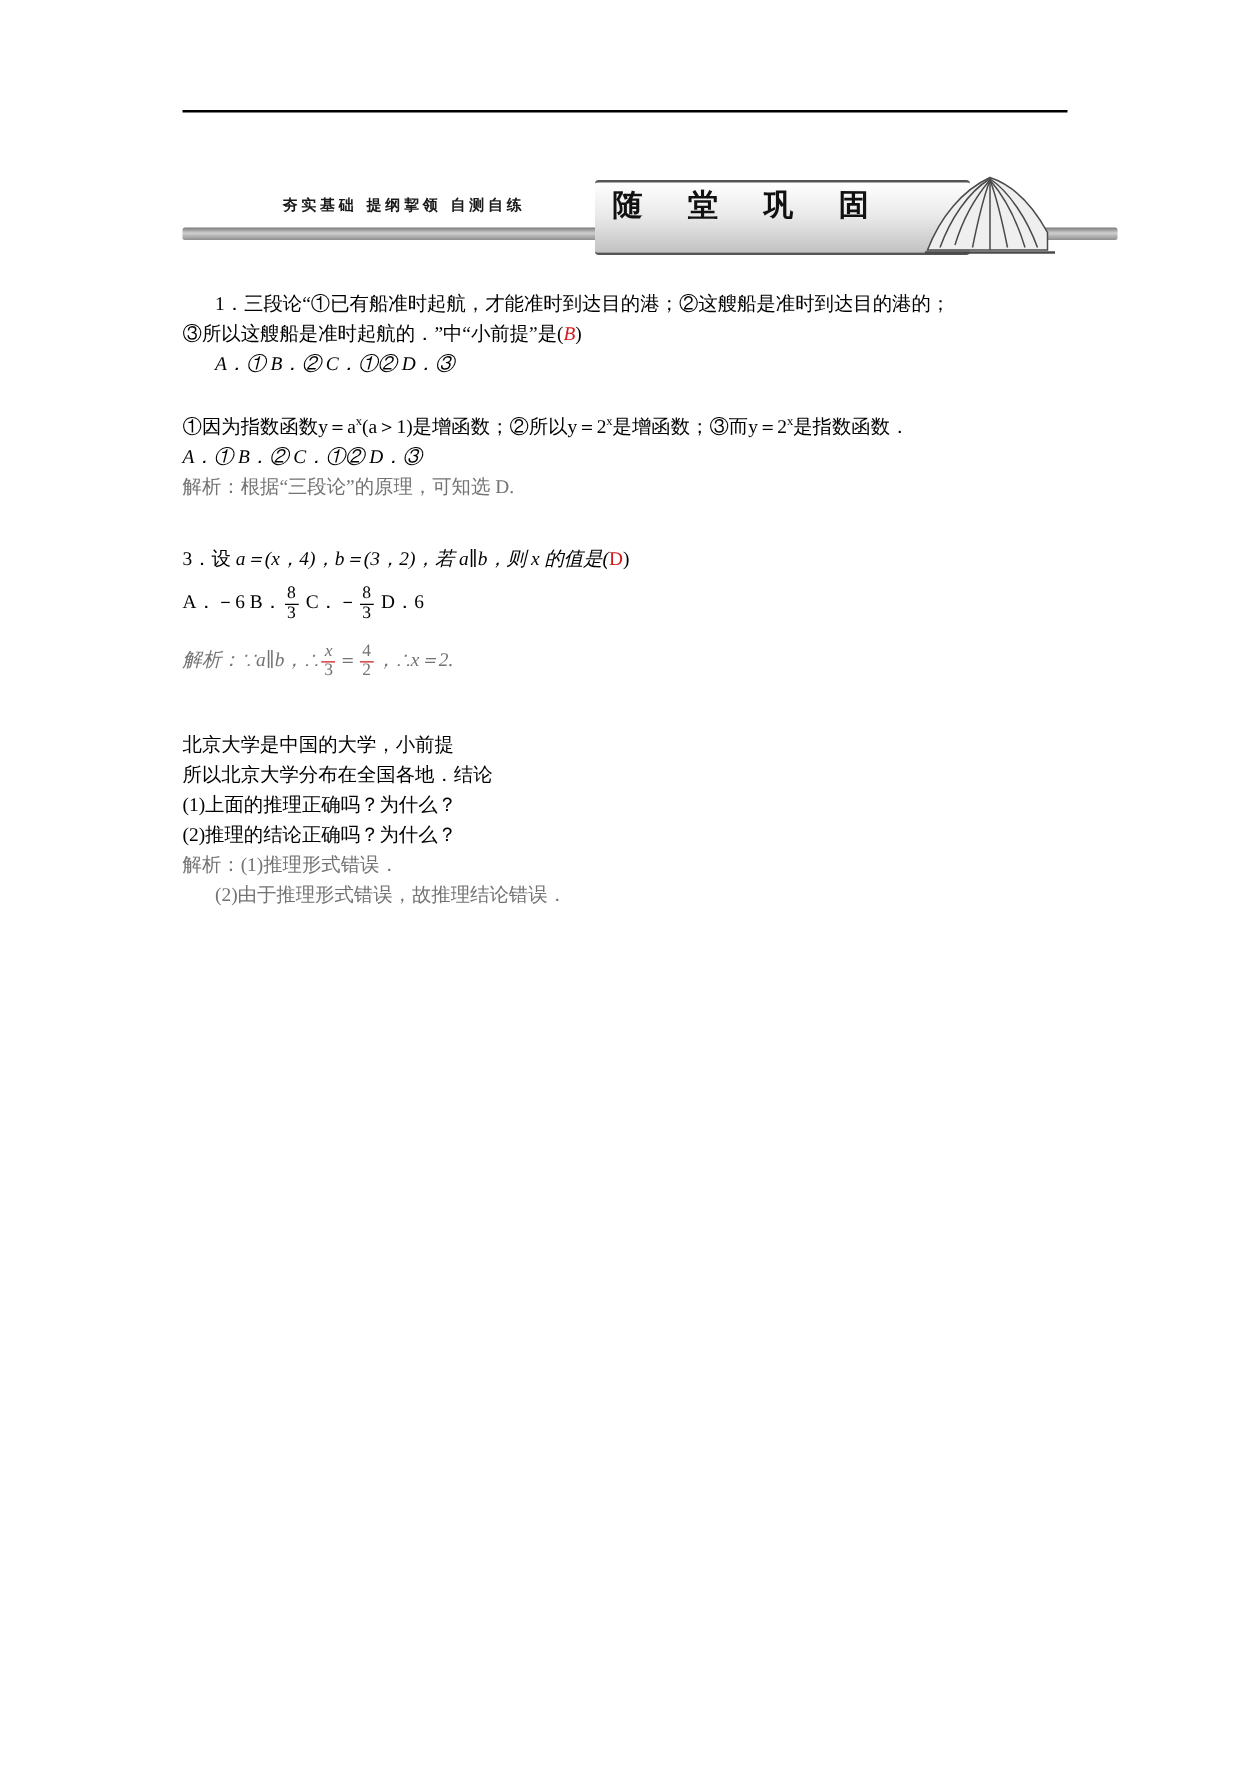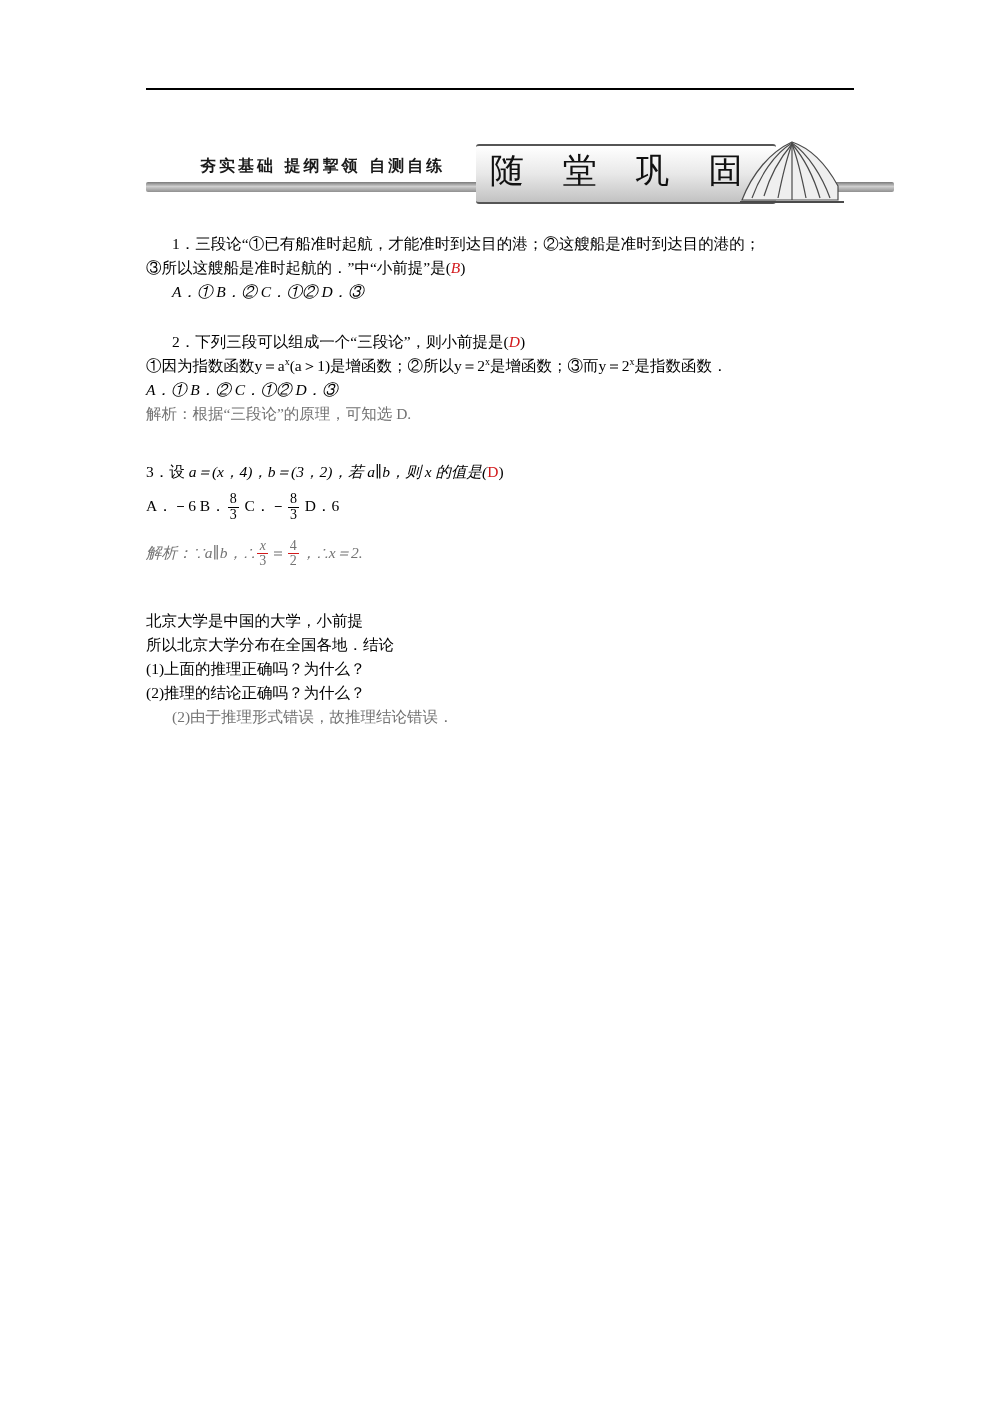--- a/index.html
+++ b/index.html
@@ -40,24 +40,24 @@
     position: absolute;
     left: 0;
     top: 54px;
     width: 748px;
     height: 10px;
     background: linear-gradient(to bottom, #7a7a7a 0%, #cfcfcf 45%, #8f8f8f 100%);
     border-radius: 2px;
   }
   .banner-left {
     position: absolute;
-    left: 54px;
+    left: 80px;
     top: 28px;
     font-family: "DejaVu Serif", serif;
-    font-size: 16px;
+    font-size: 12px;
     font-weight: bold;
     letter-spacing: 3px;
     color: #1a1a1a;
     white-space: nowrap;
   }
   .banner-title-wrap {
     position: absolute;
     left: 330px;
     top: 6px;
     width: 420px;
@@ -72,22 +72,22 @@
     background: linear-gradient(to bottom, #ffffff 0%, #e8e8e8 50%, #c2c2c2 100%);
     border-top: 2px solid #555;
     border-bottom: 2px solid #555;
     border-radius: 3px;
   }
   .banner-title {
     position: absolute;
     left: 14px;
     top: 14px;
     font-family: "DejaVu Serif", serif;
-    font-size: 34px;
-    font-weight: normal;
+    font-size: 24px;
+    font-weight: bold;
     letter-spacing: 14px;
     color: #111;
     white-space: nowrap;
   }
   .banner-deco {
     position: absolute;
     left: 258px;
     top: 0px;
     width: 118px;
     height: 76px;
@@ -167,23 +167,20 @@
       <div class="line indent">1．三段论“①已有船准时起航，才能准时到达目的港；②这艘船是准时到达目的港的；</div>
       <div class="line">
         <span>③所以这艘船是准时起航的．”中“小前提”是(</span><span class="ans ital">B</span><span>)</span>
       </div>
       <div class="line indent ital opts">A．①    B．②    C．①②    D．③</div>
     </div>
 
     <div class="gap-s"></div>
 
     <div class="qblock">
-      <div class="line indent">
-        <span>2．下列三段可以组成一个“三段论”，则小前提是(</span><span class="ans ital">D</span>)
-      </div>
       <div class="line">
         ①因为指数函数y＝a<span class="sup">x</span>(a＞1)是增函数；②所以y＝2<span class="sup">x</span>是增函数；③而y＝2<span class="sup">x</span>是指数函数．
       </div>
       <div class="line ital opts">A．①    B．②    C．①②    D．③</div>
       <div class="line sol">解析：根据“三段论”的原理，可知选 D.</div>
     </div>
 
     <div class="gap-m"></div>
 
     <div class="qblock">
@@ -200,17 +197,18 @@
       </div>
     </div>
 
     <div class="gap-l"></div>
 
     <div class="qblock">
       <div class="line">北京大学是中国的大学，小前提</div>
       <div class="line">所以北京大学分布在全国各地．结论</div>
       <div class="line">(1)上面的推理正确吗？为什么？</div>
       <div class="line">(2)推理的结论正确吗？为什么？</div>
+      <div class="line sol">解析：(1)推理形式错误．</div>
       <div class="line sol indent">(2)由于推理形式错误，故推理结论错误．</div>
     </div>
 
   </div>
 </div>
 
 </body></html>

